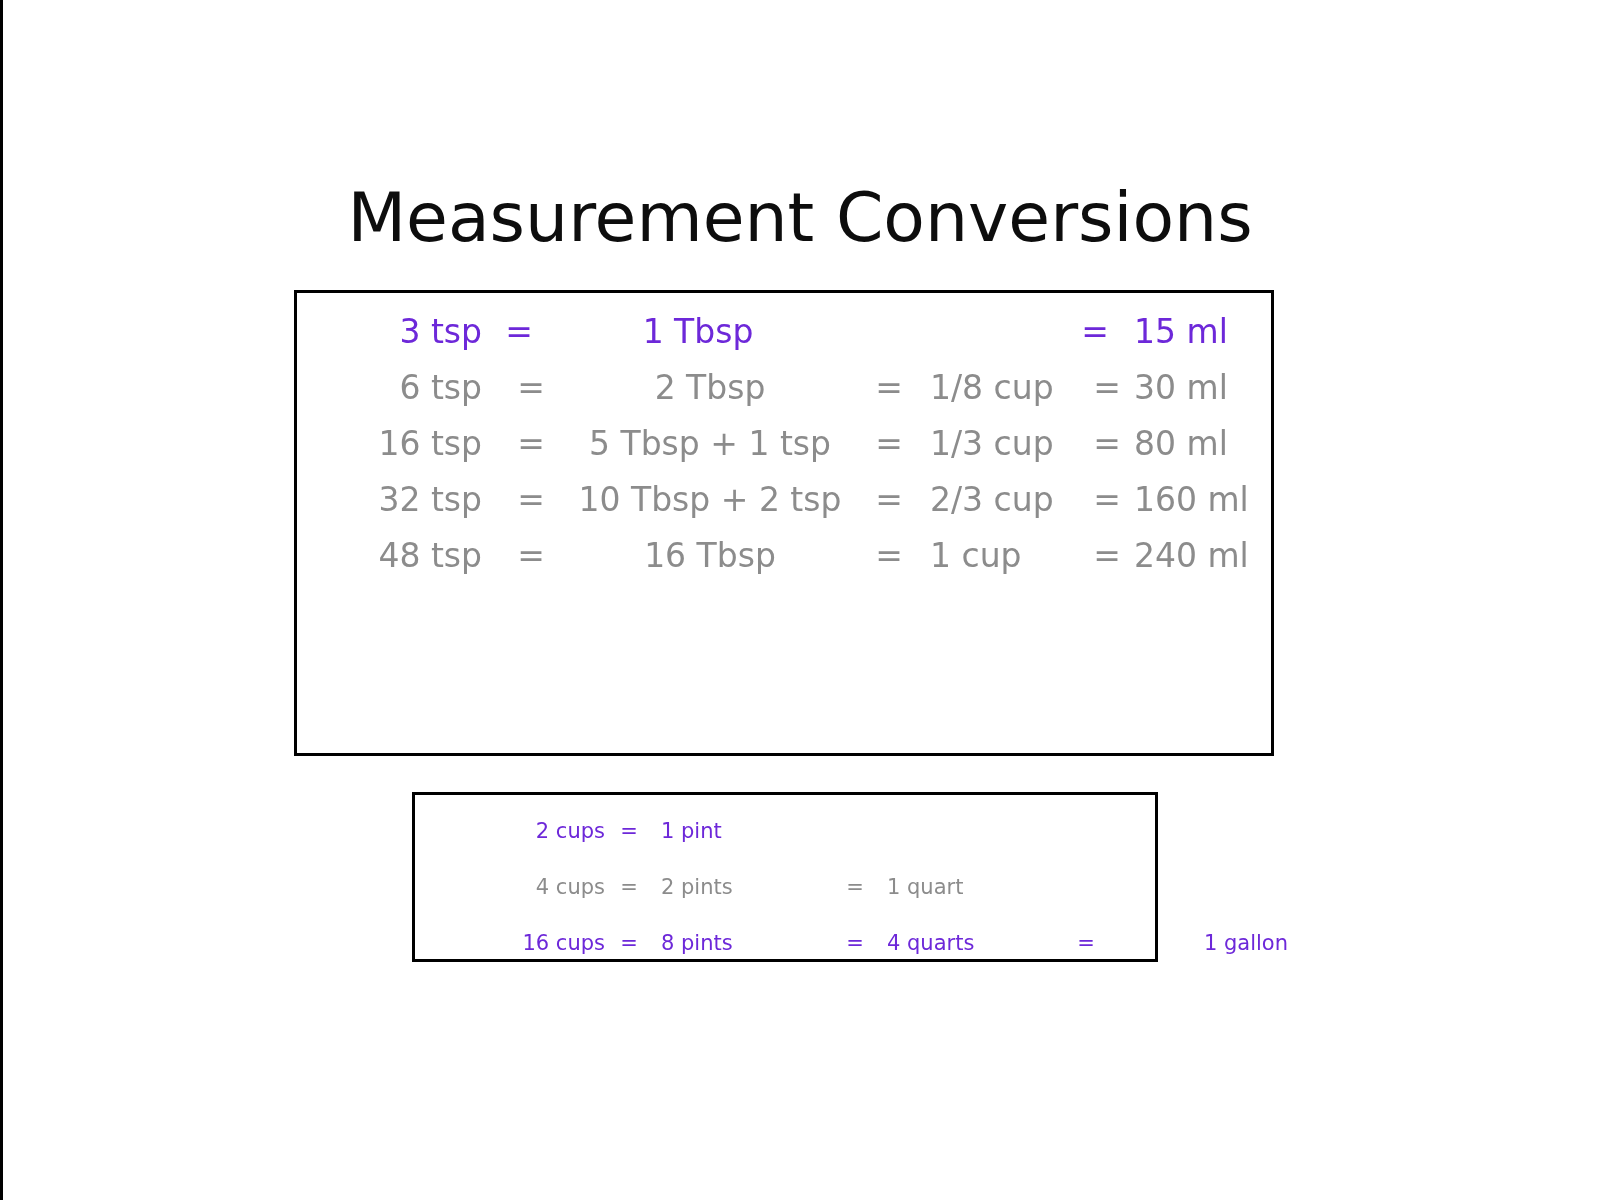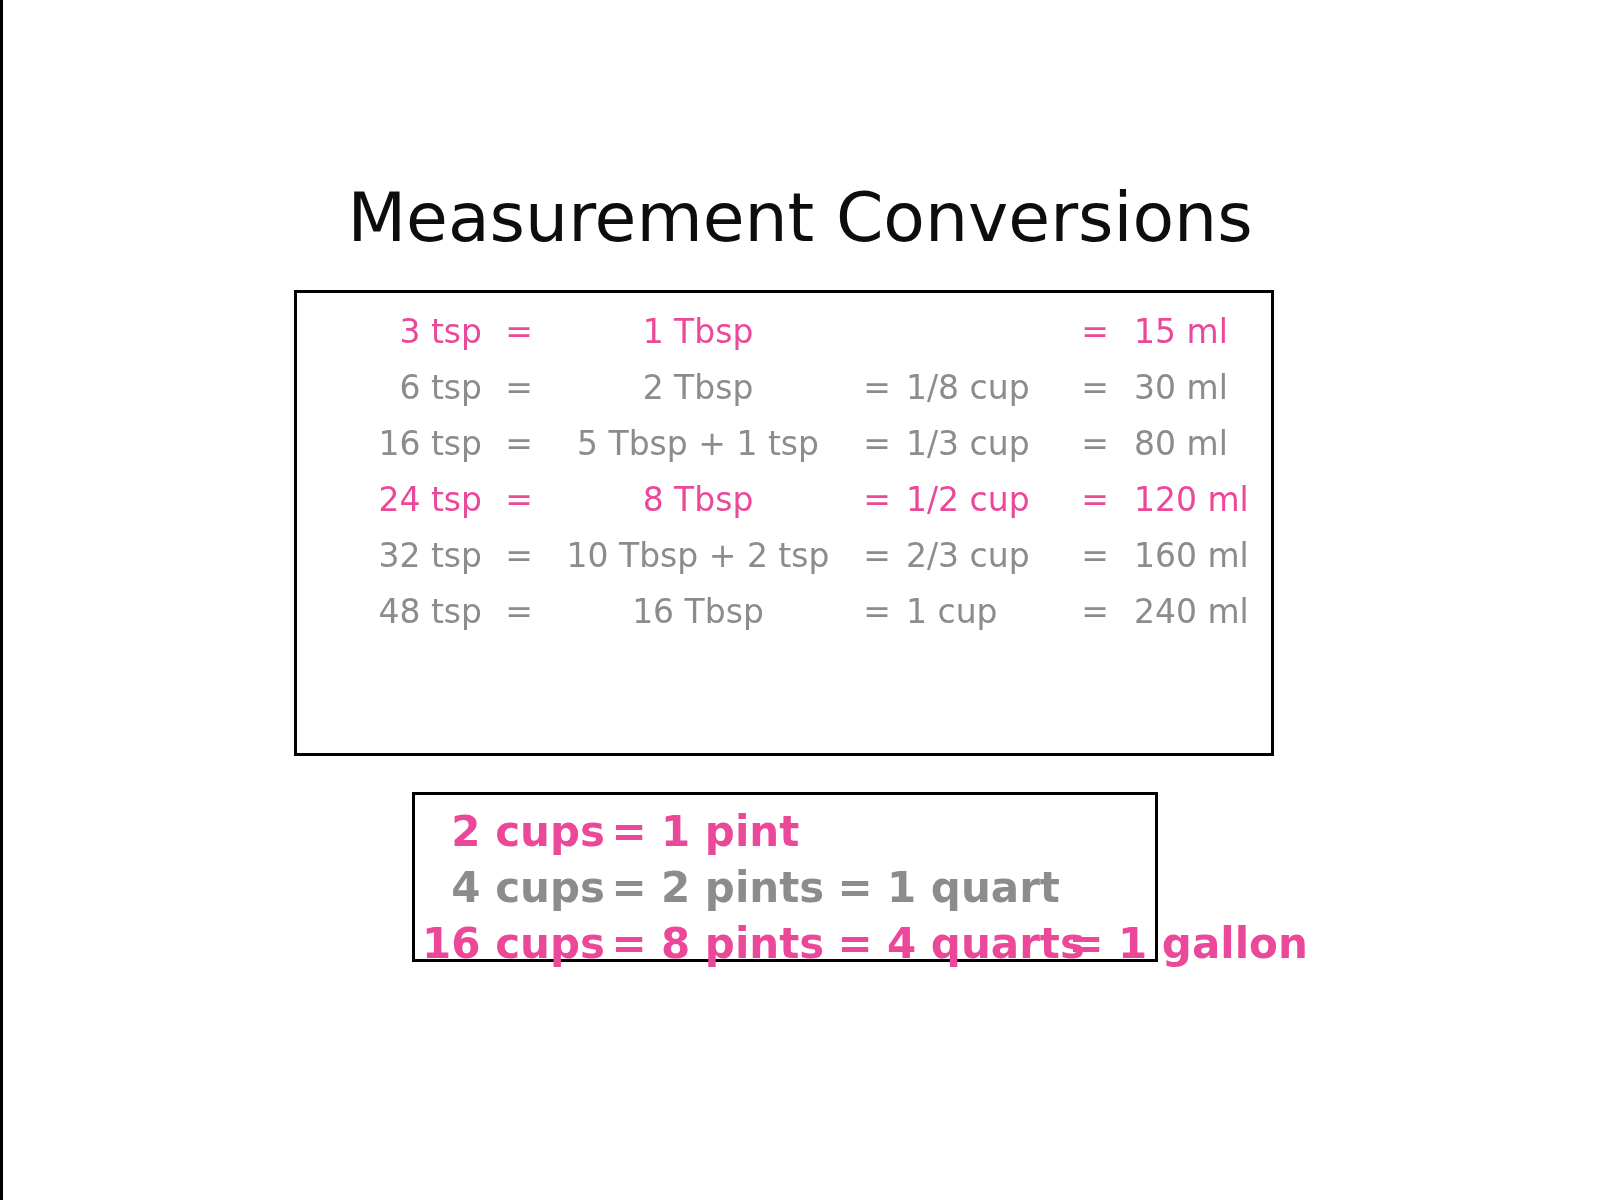--- a/index.html
+++ b/index.html
@@ -69,47 +69,46 @@
     font-family: "DejaVu Sans", sans-serif;
   }
   .c-tsp   { width: 185px; text-align: right; padding-right: 8px !important; }
   .c-eq1   { width: 58px;  text-align: center; }
   .c-tbsp  { width: 300px; text-align: center; }
   .c-eq2   { width: 58px;  text-align: center; }
   .c-cup   { width: 160px; }
   .c-eq3   { width: 58px;  text-align: center; }
   .c-ml    { width: 150px; text-align: left; padding-left: 10px !important; }
 
-  tr.dim td { color: #8c8c8c; }
-  tr.dark td { color: #ec4899; }
+  tr.dim td { color: #8c8c8c; padding-left: 24px; }
+  tr.dark td { color: #6d28d9; }
 
   
   .sub-box {
     position: absolute;
     left: 412px;
     top: 792px;
     width: 746px;
     height: 170px;
     border: 3px solid #000000;
     box-sizing: border-box;
     padding-top: 8px;
   }
   table.vol {
     width: 100%;
     border-collapse: collapse;
     table-layout: fixed;
   }
   table.vol td {
-    font-size: 42px;
+    font-size: 21px;
     height: 56px;
     padding: 0;
     vertical-align: middle;
     white-space: nowrap;
     font-family: "DejaVu Sans", sans-serif;
-    font-weight: bold;
   }
   .v-cups  { width: 190px; text-align: right; }
   .v-eq1   { width: 48px;  text-align: center; }
   .v-pints { width: 170px; text-align: left; padding-left: 8px !important; }
   .v-eq2   { width: 48px;  text-align: center; }
   .v-quarts{ width: 175px; text-align: left; padding-left: 8px !important; }
   .v-eq3   { width: 48px;  text-align: center; }
   .v-gal   { width: 170px; text-align: right; padding-left: 8px !important; }
 </style>
 </head>
@@ -143,29 +142,20 @@
           <td class="c-ml">30 ml</td>
         </tr>
         <tr class="dim">
           <td class="c-tsp">16 tsp</td>
           <td class="c-eq1">=</td>
           <td class="c-tbsp">5 Tbsp + 1 tsp</td>
           <td class="c-eq2">=</td>
           <td class="c-cup">1/3 cup</td>
           <td class="c-eq3">=</td>
           <td class="c-ml">80 ml</td>
-        </tr>
-        <tr class="dark">
-          <td class="c-tsp">24 tsp</td>
-          <td class="c-eq1">=</td>
-          <td class="c-tbsp">8 Tbsp</td>
-          <td class="c-eq2">=</td>
-          <td class="c-cup">1/2 cup</td>
-          <td class="c-eq3">=</td>
-          <td class="c-ml">120 ml</td>
         </tr>
         <tr class="dim">
           <td class="c-tsp">32 tsp</td>
           <td class="c-eq1">=</td>
           <td class="c-tbsp">10 Tbsp + 2 tsp</td>
           <td class="c-eq2">=</td>
           <td class="c-cup">2/3 cup</td>
           <td class="c-eq3">=</td>
           <td class="c-ml">160 ml</td>
         </tr>

